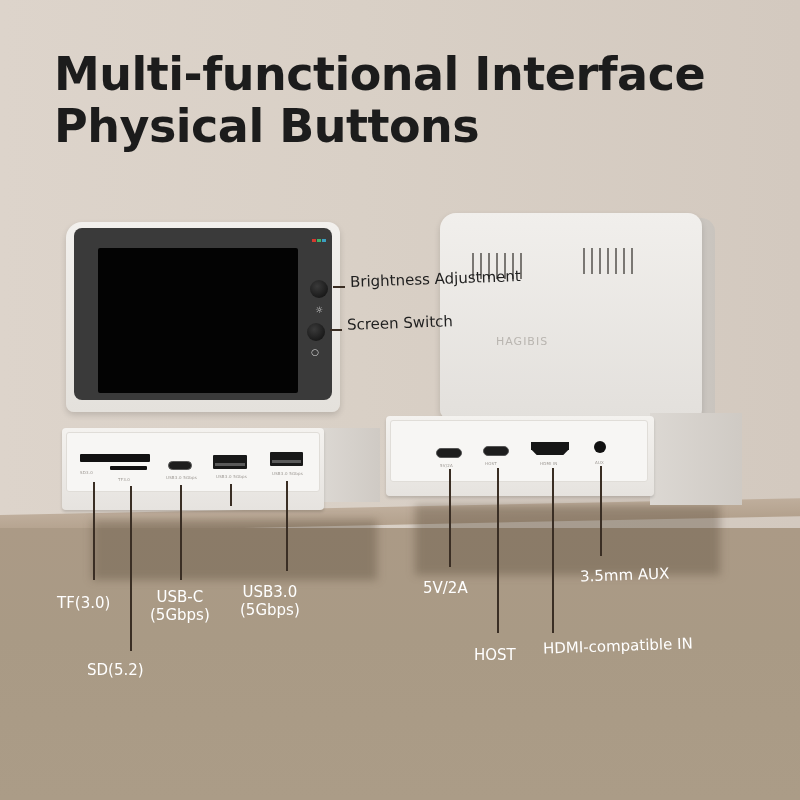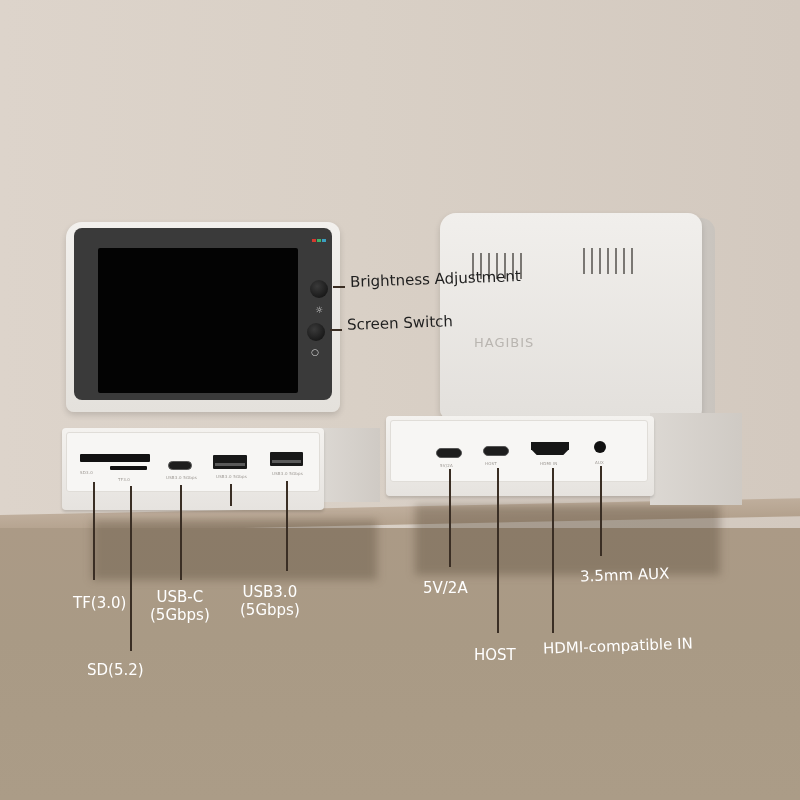--- a/index.html
+++ b/index.html
@@ -26,35 +26,37 @@
   .port-usba{position:absolute;background:#181818;border-radius:1px;}
   .port-usba::after{content:"";position:absolute;left:2px;right:2px;bottom:3px;height:3px;background:#5a5a5a;}
   .port-hdmi{position:absolute;background:#161616;clip-path:polygon(0 0,100% 0,100% 55%,85% 100%,15% 100%,0 55%);}
   .port-aux{position:absolute;background:#111;border-radius:50%;}
   .tiny{position:absolute;font-size:4px;color:#9a9590;white-space:nowrap;letter-spacing:0.2px;}
 
   
   .back-top{position:absolute;left:440px;top:213px;width:262px;height:205px;background:linear-gradient(180deg,#f1efec,#e3e0dc);border-radius:16px 14px 8px 8px;box-shadow:0 3px 6px rgba(0,0,0,0.15);}
   .back-top-side{position:absolute;left:645px;top:218px;width:70px;height:205px;background:linear-gradient(90deg,#d6d2cc,#c9c4be);border-radius:0 14px 8px 0;}
   .vent{position:absolute;width:2px;height:26px;background:#7a7773;}
-  .brand{position:absolute;left:474px;top:335px;font-size:13px;color:#b9b5b0;letter-spacing:1px;}
+  .brand{position:absolute;left:496px;top:335px;font-size:11px;color:#b9b5b0;letter-spacing:1px;}
 
   .leader{position:absolute;width:1.5px;background:#3a2e24;}
   .hleader{position:absolute;height:1.5px;background:#3a2e24;}
   .lbl{position:absolute;color:#ffffff;font-size:15px;line-height:18px;text-align:center;white-space:nowrap;}
   .lbl-dark{position:absolute;color:#1f1f1f;font-size:15px;line-height:18px;white-space:nowrap;}
 </style>
 </head>
 <body>
 
 <div class="bg-wall"></div>
 <div class="bg-table-edge"></div>
 <div class="bg-table"></div>
 
 <h1 class="title">
+  <span>Multi-functional Interface</span>
+  <span>Physical Buttons</span>
 </h1>
 
 <div>
   <div class="shadow" style="left:92px;top:520px;width:285px;height:60px;"></div>
   <div class="base-side" style="left:320px;top:428px;width:60px;height:74px;"></div>
   <div class="base" style="left:62px;top:428px;width:262px;height:82px;">
     <div class="base-face" style="left:4px;top:4px;width:252px;height:58px;"></div>
   </div>
 
   <div class="monitor">
@@ -128,21 +130,21 @@
 <div class="leader" style="left:286px;top:481px;height:90px;"></div>
 
 <div class="leader" style="left:449px;top:469px;height:98px;"></div>
 <div class="leader" style="left:497px;top:468px;height:165px;"></div>
 <div class="leader" style="left:552px;top:468px;height:165px;"></div>
 <div class="leader" style="left:600px;top:466px;height:90px;"></div>
 
 <div class="lbl-dark" style="left:350px;top:270px;transform:rotate(-2deg);">Brightness Adjustment</div>
 <div class="lbl-dark" style="left:347px;top:314px;transform:rotate(-2deg);">Screen Switch</div>
 
-<div class="lbl" style="left:57px;top:594px;margin-left:16px;">TF(3.0)</div>
+<div class="lbl" style="left:57px;top:594px;">TF(3.0)</div>
 <div class="lbl" style="left:87px;top:661px;">SD(5.2)</div>
 <div class="lbl" style="left:150px;top:588px;">
   <div>USB-C</div>
   <div>(5Gbps)</div>
 </div>
 <div class="lbl" style="left:240px;top:583px;">
   <div>USB3.0</div>
   <div>(5Gbps)</div>
 </div>
 

